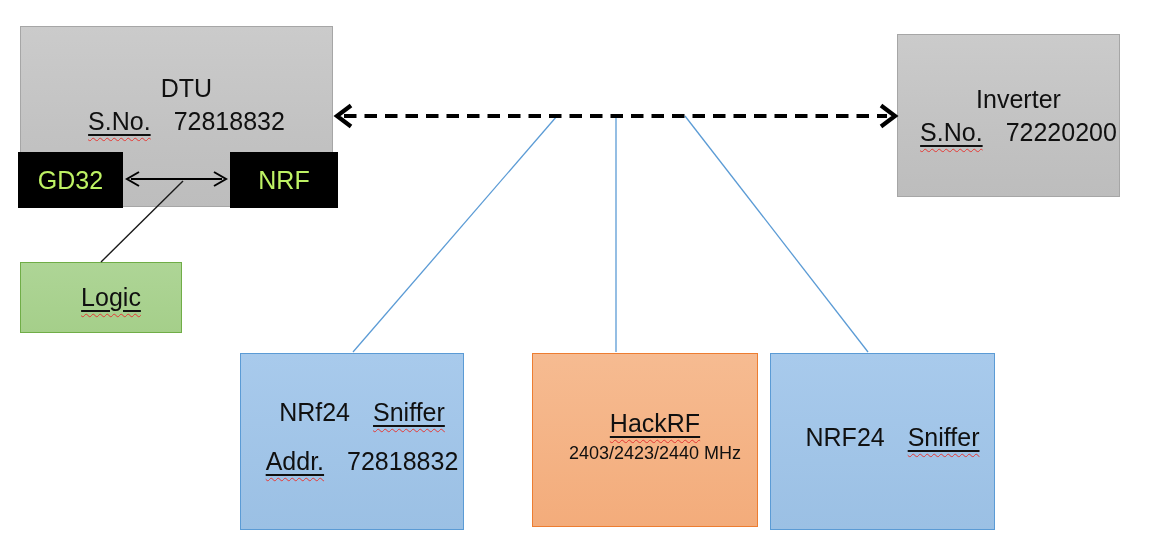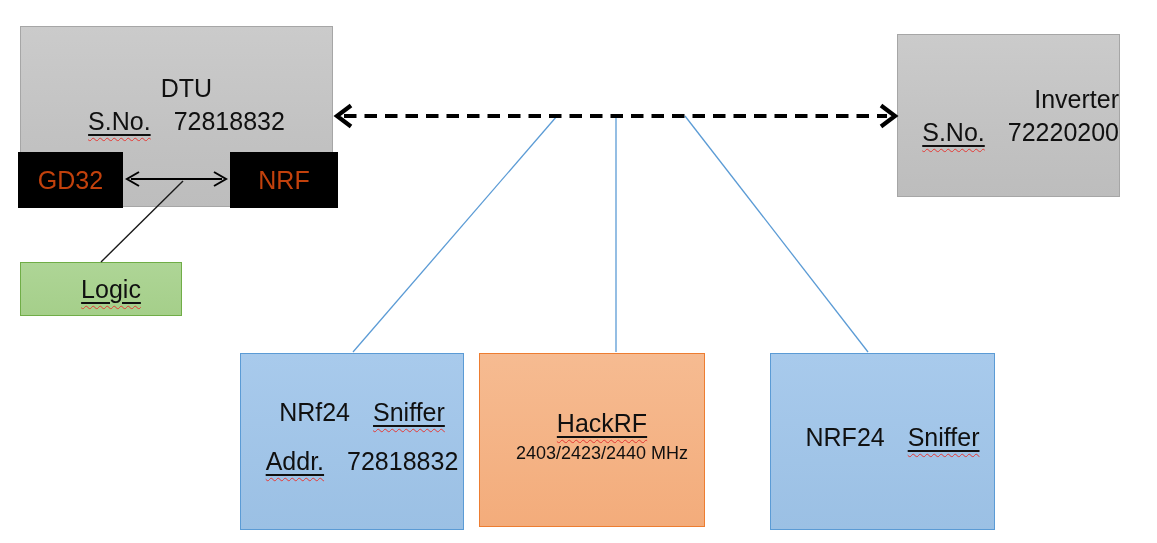--- a/index.html
+++ b/index.html
@@ -13,38 +13,38 @@
               z-index:5;pointer-events:none;}
 
   
   .node{position:absolute;box-sizing:border-box;display:flex;flex-direction:column;
         align-items:center;justify-content:center;text-align:center;z-index:2;
         font-size:25px;line-height:33px;padding-left:20px;}
 
   .node.gray{background:linear-gradient(180deg,#cbcbcb 0%,#c2c2c2 60%,#bdbdbd 100%);
              border:1.5px solid #a6a6a6;}
   .dtu{left:20px;top:26px;width:313px;height:181px;padding-bottom:24px;}
-  .inverter{left:897px;top:34px;width:223px;height:163px;align-items:flex-end;}
+  .inverter{left:897px;top:34px;width:223px;height:163px;}
 
-  .chip{position:absolute;box-sizing:border-box;background:#000000;color:#c2410c;
+  .chip{position:absolute;box-sizing:border-box;background:#000000;color:#bef264;
         display:flex;align-items:center;justify-content:center;z-index:3;
         font-size:25px;}
   .gd32{left:18px;top:152px;width:105px;height:56px;}
   .nrf{left:230px;top:152px;width:108px;height:56px;}
 
-  .logic{left:20px;top:262px;width:162px;height:54px;
+  .logic{left:20px;top:262px;width:162px;height:71px;
          background:linear-gradient(180deg,#aed596 0%,#a5cf8a 100%);
          border:1.5px solid #70ad47;}
 
   .blue{background:linear-gradient(180deg,#a8caec 0%,#9bc0e4 100%);
         border:1.5px solid #5b9bd5;padding-bottom:9px;gap:16px;}
   .sniffer-left{left:240px;top:353px;width:224px;height:177px;}
   .sniffer-right{left:770px;top:353px;width:225px;height:177px;}
 
-  .hackrf{left:479px;top:353px;width:226px;height:174px;
+  .hackrf{left:532px;top:353px;width:226px;height:174px;
           background:linear-gradient(180deg,#f6bb91 0%,#f3ac7b 100%);
           border:1.5px solid #ed7d31;padding-bottom:8px;}
   .hackrf .small{font-size:18px;line-height:26px;}
 
   
   .u{text-decoration:underline;text-decoration-thickness:1.5px;text-underline-offset:4px;}
   .u .sq{text-decoration:underline wavy #e53935;text-decoration-thickness:1px;
          text-underline-offset:7px;}
   .gap{margin-left:23px;}
 </style>

